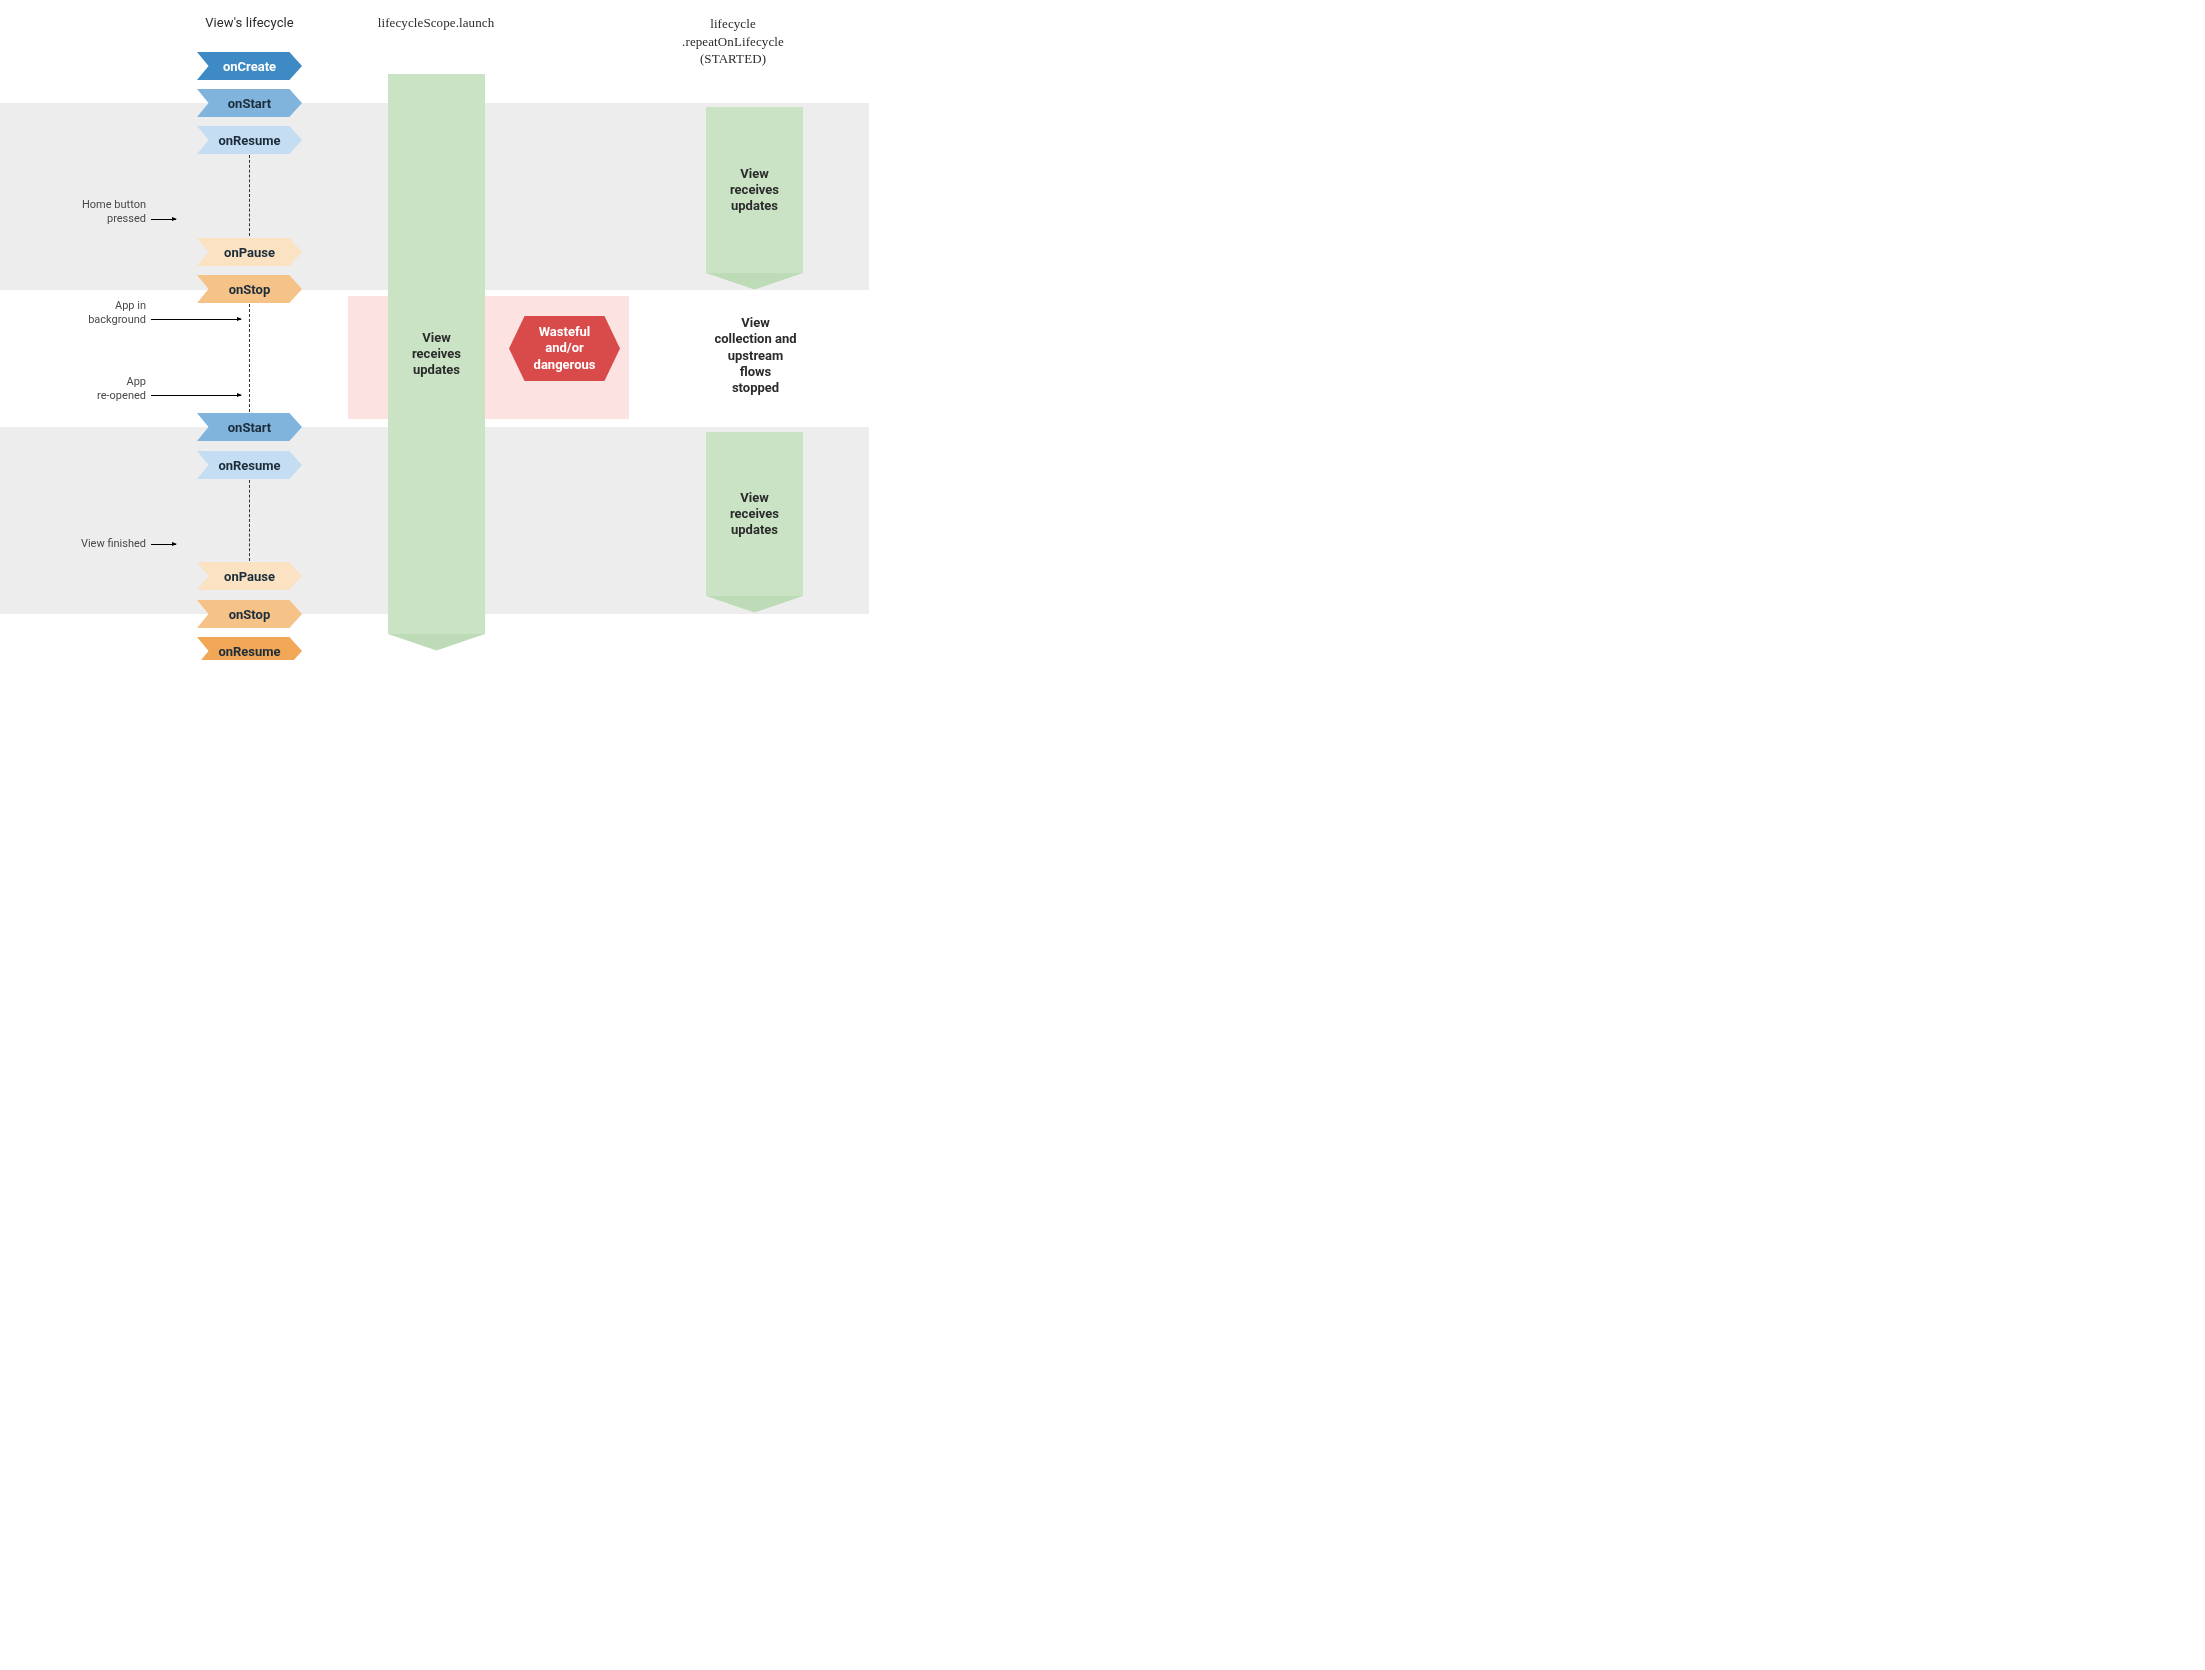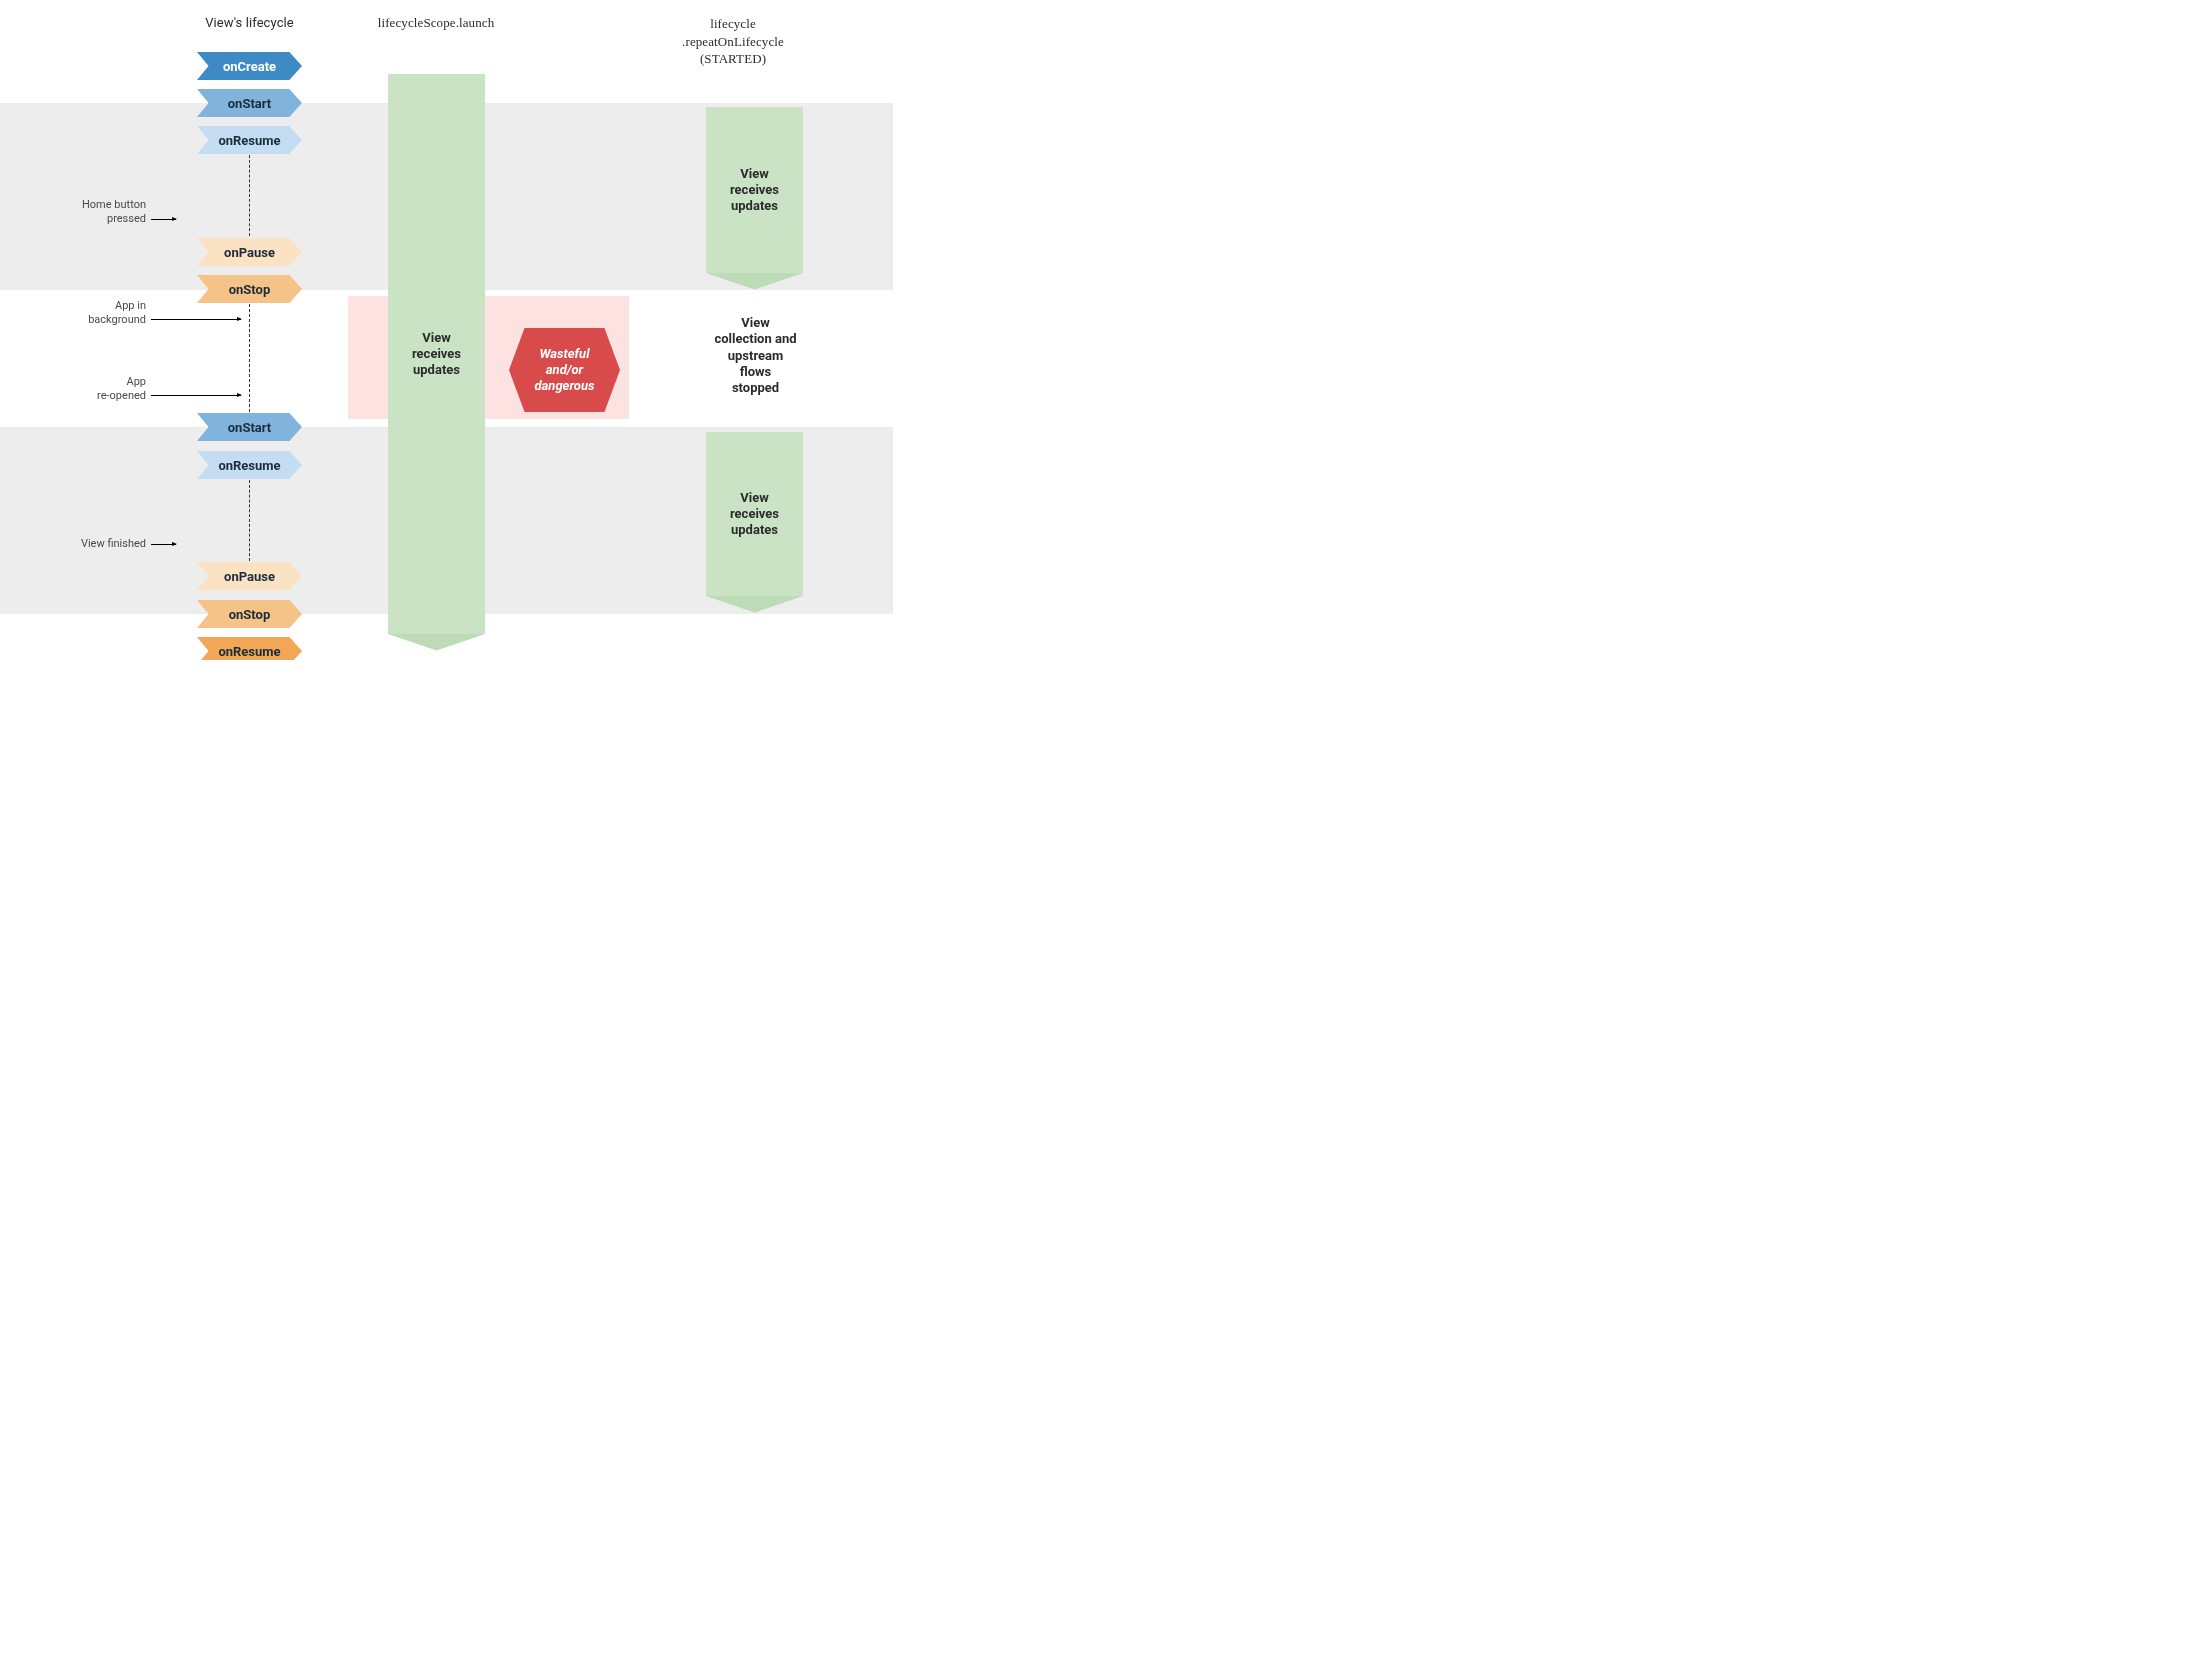--- a/index.html
+++ b/index.html
@@ -19,21 +19,20 @@
     --text-node:#1b2c3b;
   }
   html,body{margin:0;padding:0;background:#ffffff;}
   .stage{
     position:relative;
     width:869px;
     height:660px;
     font-family:"Roboto","Helvetica Neue",Arial,sans-serif;
     color:var(--text);
     overflow:hidden;
-    padding-left:24px;
   }
   
   .hlabel{position:absolute;font-family:Liberation Serif, serif;font-size:13px;color:var(--text);text-align:center;white-space:pre;letter-spacing:0.1px;}
   
   .band{position:absolute;left:0;right:0;background:var(--grey-band);}
   .red-band{position:absolute;background:var(--red-band);}
   
   .node{
     position:absolute;
     left:197px;
@@ -85,21 +84,21 @@
   <div class="hlabel" style="left:636px;top:15.2px;width:194px;line-height:1.35;">lifecycle
 .repeatOnLifecycle
 (STARTED)</div>
 
   <div class="vbar vbar-arrowdown" style="left:388px;top:74px;width:97px;height:560px;">
     <span style="white-space:pre-line;">View
 receives
 updates</span>
   </div>
 
-  <div class="hex" style="left:509px;top:328px;width:111px;height:84px;font-style:italic;">
+  <div class="hex" style="left:509px;top:316px;width:111px;height:65px;">
     <span style="white-space:pre-line;">Wasteful
 and/or
 dangerous</span>
   </div>
 
   <div class="vbar vbar-arrowdown" style="left:706px;top:107px;width:97px;height:166px;">
     <span style="white-space:pre-line;">View
 receives
 updates</span>
   </div>

